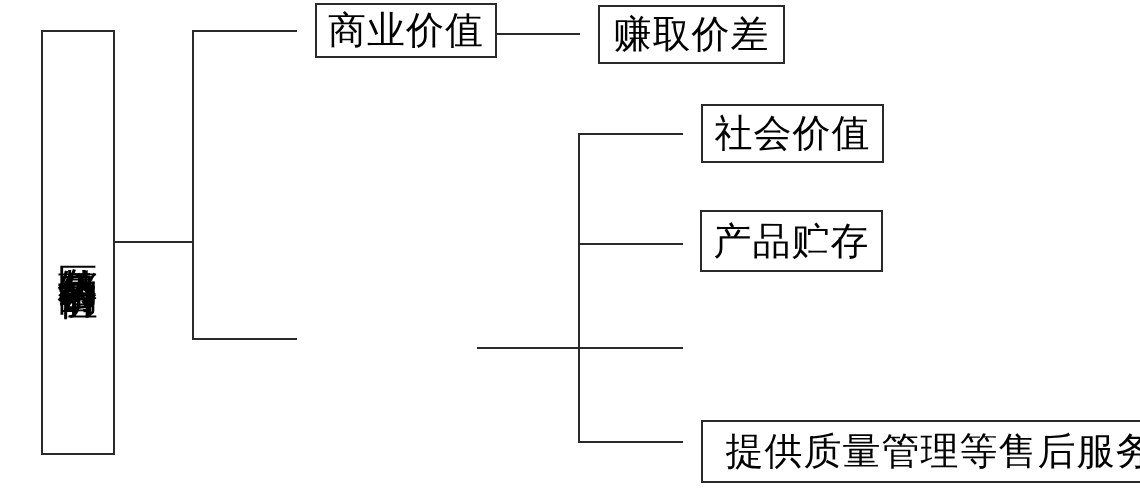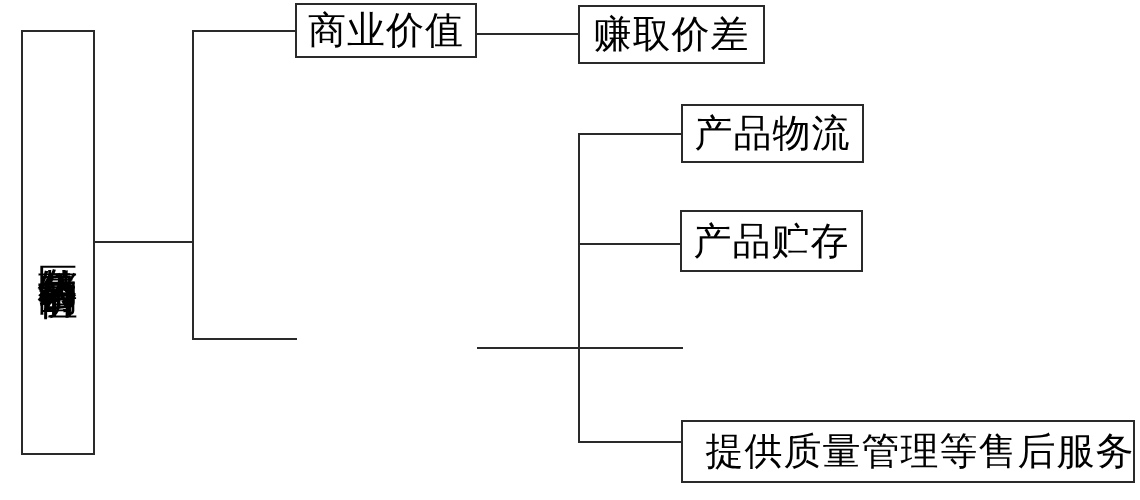--- a/index.html
+++ b/index.html
@@ -24,20 +24,21 @@
     box-sizing: border-box;
     border: 2px solid #2a2a2a;
     background: #ffffff;
     display: flex;
     align-items: center;
     justify-content: center;
     color: #000000;
     line-height: 1.02;
     white-space: nowrap;
     z-index: 3;
+    margin-left: 20px;
   }
   .node-label {
     display: block;
     text-align: center;
   }
 
   
   #node-root {
     left: 21px;
     top: 30px;
@@ -161,21 +162,21 @@
   <div class="node" id="node-commercial">
     <span class="node-label">商业价值</span>
   </div>
 
   <div class="node" id="node-price-margin">
     <span class="node-label">赚取价差</span>
   </div>
 
 
   <div class="node" id="node-logistics">
-    <span class="node-label">产品物流</span>
+    <span class="node-label">社会价值</span>
   </div>
 
   <div class="node" id="node-storage">
     <span class="node-label">产品贮存</span>
   </div>
 
 
   <div class="node" id="node-aftersales">
     <span class="node-label">提供质量管理等售后服务</span>
   </div>

